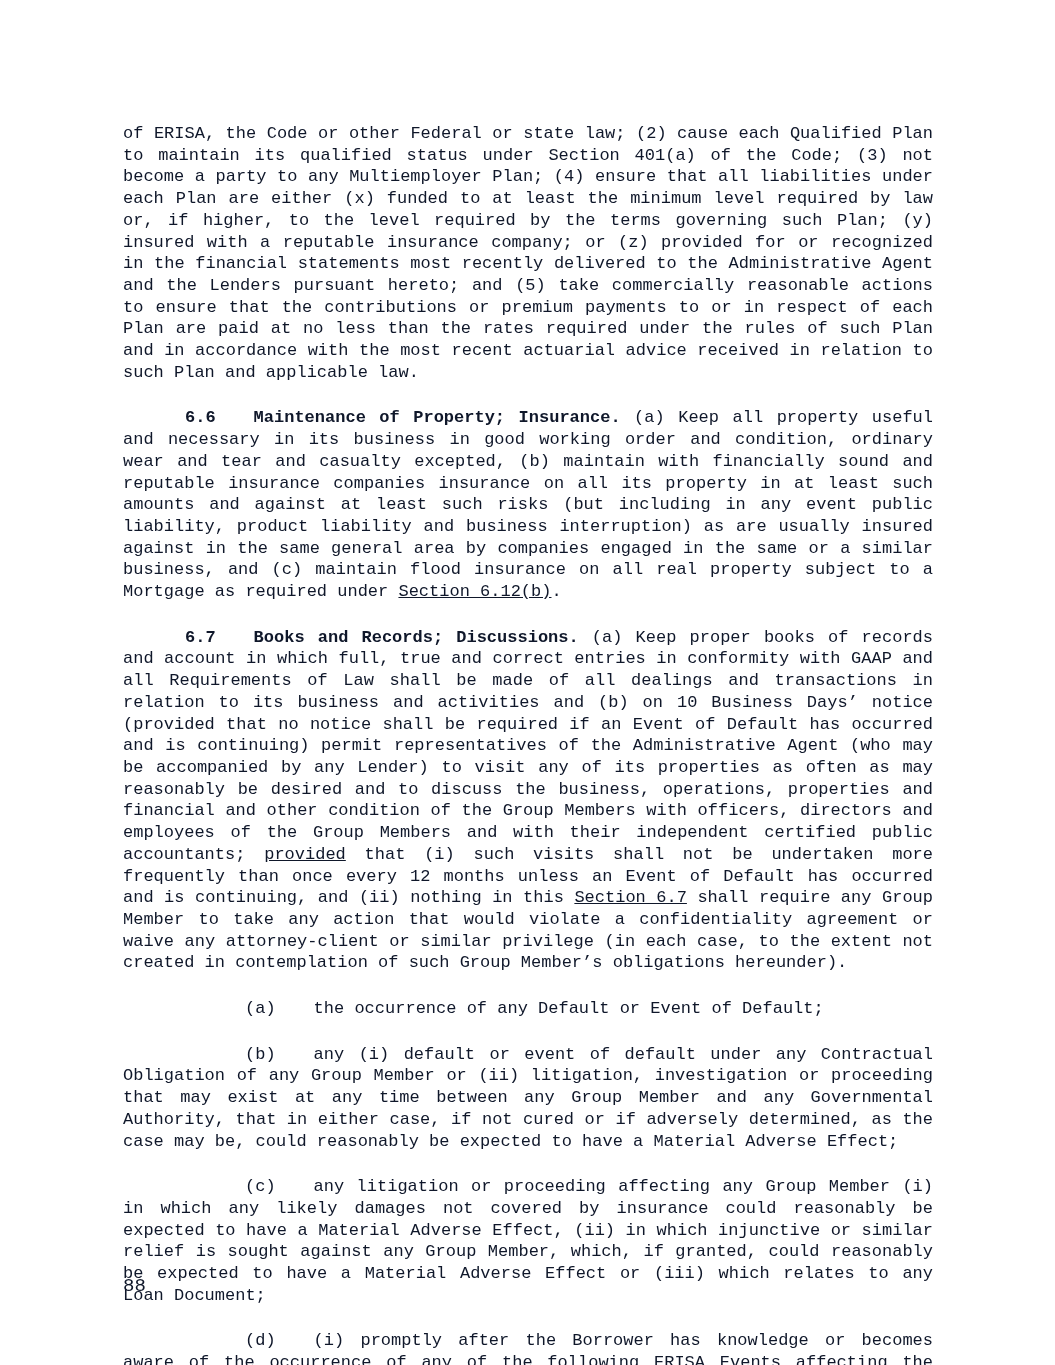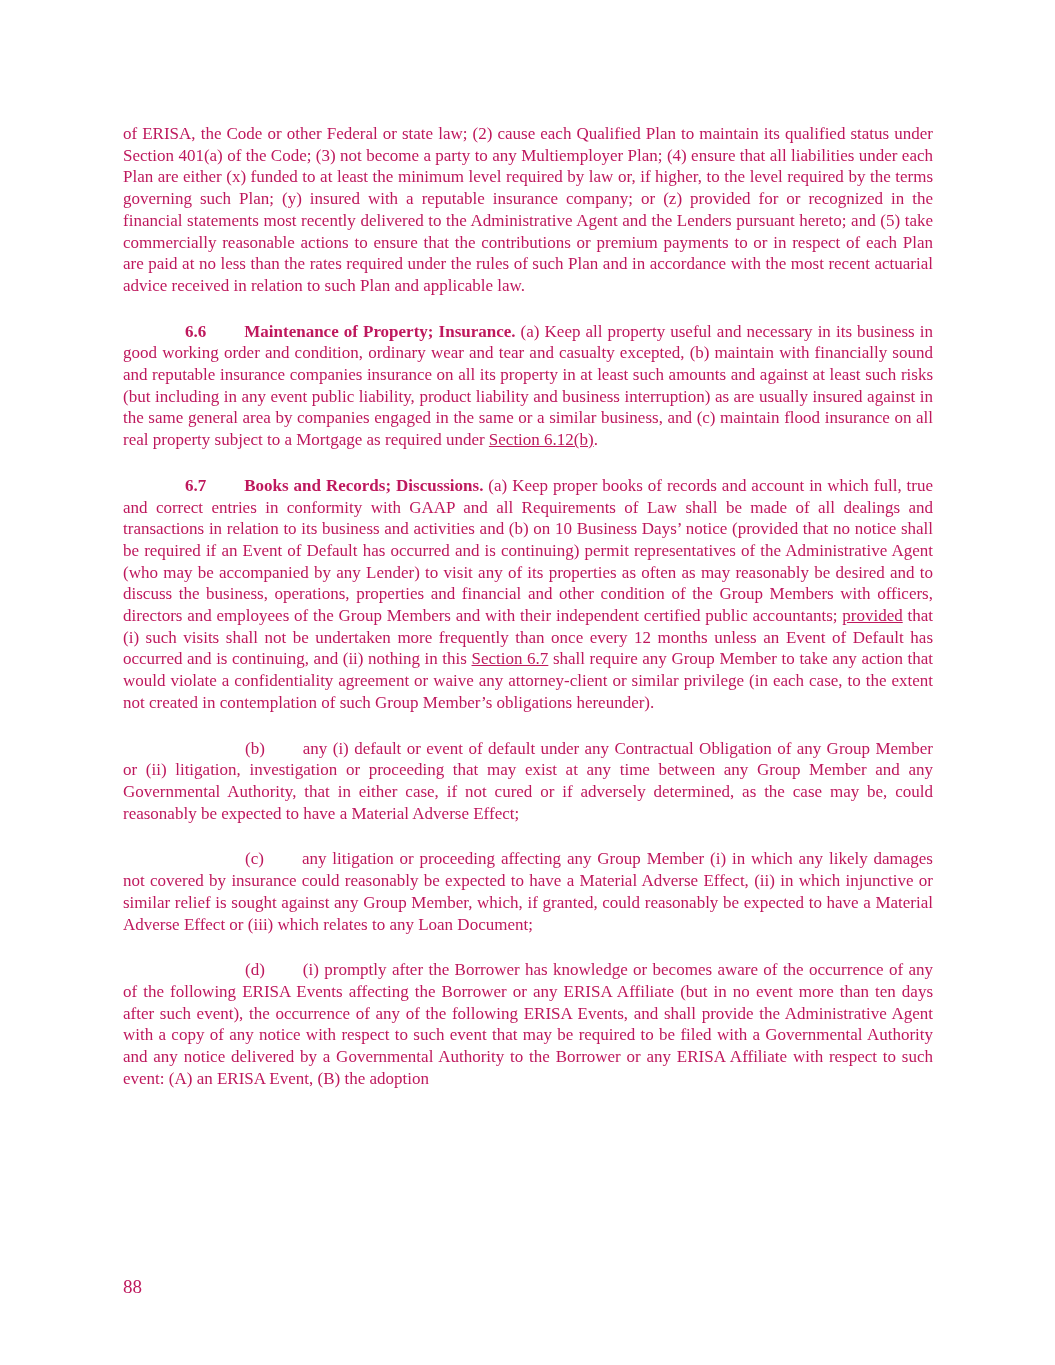--- a/index.html
+++ b/index.html
@@ -5,22 +5,22 @@
   html, body {
     margin: 0;
     padding: 0;
     background: #ffffff;
   }
   .page {
     position: relative;
     width: 1055px;
     height: 1365px;
     background: #ffffff;
-    color: #be185d;
-    font-family: Liberation Serif, serif;
+    color: #0f172a;
+    font-family: Liberation Mono, monospace;
     overflow: hidden;
   }
   .doc-body {
     position: absolute;
     left: 123px;
     top: 123px;
     width: 810px;
     font-size: 17px;
     line-height: 21.7px;
   }
@@ -49,20 +49,21 @@
   }
 </style>
 </head>
 <body>
 
 <div class="page">
   <div class="doc-body">
       <p class="para indent-none"><span class="seg-normal">of ERISA, the Code or other Federal or state law; (2) cause each Qualified Plan to maintain its qualified status under Section 401(a) of the Code; (3) not become a party to any Multiemployer Plan; (4) ensure that all liabilities under each Plan are either (x) funded to at least the minimum level required by law or, if higher, to the level required by the terms governing such Plan; (y) insured with a reputable insurance company; or (z) provided for or recognized in the financial statements most recently delivered to the Administrative Agent and the Lenders pursuant hereto; and (5) take commercially reasonable actions to ensure that the contributions or premium payments to or in respect of each Plan are paid at no less than the rates required under the rules of such Plan and in accordance with the most recent actuarial advice received in relation to such Plan and applicable law.</span></p>
       <p class="para indent-section"><span class="seg-bold">6.6</span><span class="tab"></span><span class="seg-bold">Maintenance of Property; Insurance.</span><span class="seg-normal"> (a) Keep all property useful and necessary in its business in good working order and condition, ordinary wear and tear and casualty excepted, (b) maintain with financially sound and reputable insurance companies insurance on all its property in at least such amounts and against at least such risks (but including in any event public liability, product liability and business interruption) as are usually insured against in the same general area by companies engaged in the same or a similar business, and (c) maintain flood insurance on all real property subject to a Mortgage as required under </span><span class="seg-underline">Section 6.12(b)</span><span class="seg-normal">.</span></p>
       <p class="para indent-section"><span class="seg-bold">6.7</span><span class="tab"></span><span class="seg-bold">Books and Records; Discussions.</span><span class="seg-normal"> (a) Keep proper books of records and account in which full, true and correct entries in conformity with GAAP and all Requirements of Law shall be made of all dealings and transactions in relation to its business and activities and (b) on 10 Business Days’ notice (provided that no notice shall be required if an Event of Default has occurred and is continuing) permit representatives of the Administrative Agent (who may be accompanied by any Lender) to visit any of its properties as often as may reasonably be desired and to discuss the business, operations, properties and financial and other condition of the Group Members with officers, directors and employees of the Group Members and with their independent certified public accountants; </span><span class="seg-underline">provided</span><span class="seg-normal"> that (i) such visits shall not be undertaken more frequently than once every 12 months unless an Event of Default has occurred and is continuing, and (ii) nothing in this </span><span class="seg-underline">Section 6.7</span><span class="seg-normal"> shall require any Group Member to take any action that would violate a confidentiality agreement or waive any attorney-client or similar privilege (in each case, to the extent not created in contemplation of such Group Member’s obligations hereunder).</span></p>
+      <p class="para indent-sub"><span class="seg-normal">(a)</span><span class="tab"></span><span class="seg-normal">the occurrence of any Default or Event of Default;</span></p>
       <p class="para indent-sub"><span class="seg-normal">(b)</span><span class="tab"></span><span class="seg-normal">any (i) default or event of default under any Contractual Obligation of any Group Member or (ii) litigation, investigation or proceeding that may exist at any time between any Group Member and any Governmental Authority, that in either case, if not cured or if adversely determined, as the case may be, could reasonably be expected to have a Material Adverse Effect;</span></p>
       <p class="para indent-sub"><span class="seg-normal">(c)</span><span class="tab"></span><span class="seg-normal">any litigation or proceeding affecting any Group Member (i) in which any likely damages not covered by insurance could reasonably be expected to have a Material Adverse Effect, (ii) in which injunctive or similar relief is sought against any Group Member, which, if granted, could reasonably be expected to have a Material Adverse Effect or (iii) which relates to any Loan Document;</span></p>
       <p class="para indent-sub"><span class="seg-normal">(d)</span><span class="tab"></span><span class="seg-normal">(i)  promptly after the Borrower has knowledge or becomes aware of the occurrence of any of the following ERISA Events affecting the Borrower or any ERISA Affiliate (but in no event more than ten days after such event), the occurrence of any of the following ERISA Events, and shall provide the Administrative Agent with a copy of any notice with respect to such event that may be required to be filed with a Governmental Authority and any notice delivered by a Governmental Authority to the Borrower or any ERISA Affiliate with respect to such event:  (A) an ERISA Event, (B) the adoption</span></p>
     </div>
   <div class="footer">
     <span>88</span>
   </div>
 </div>
 
 </body></html>

